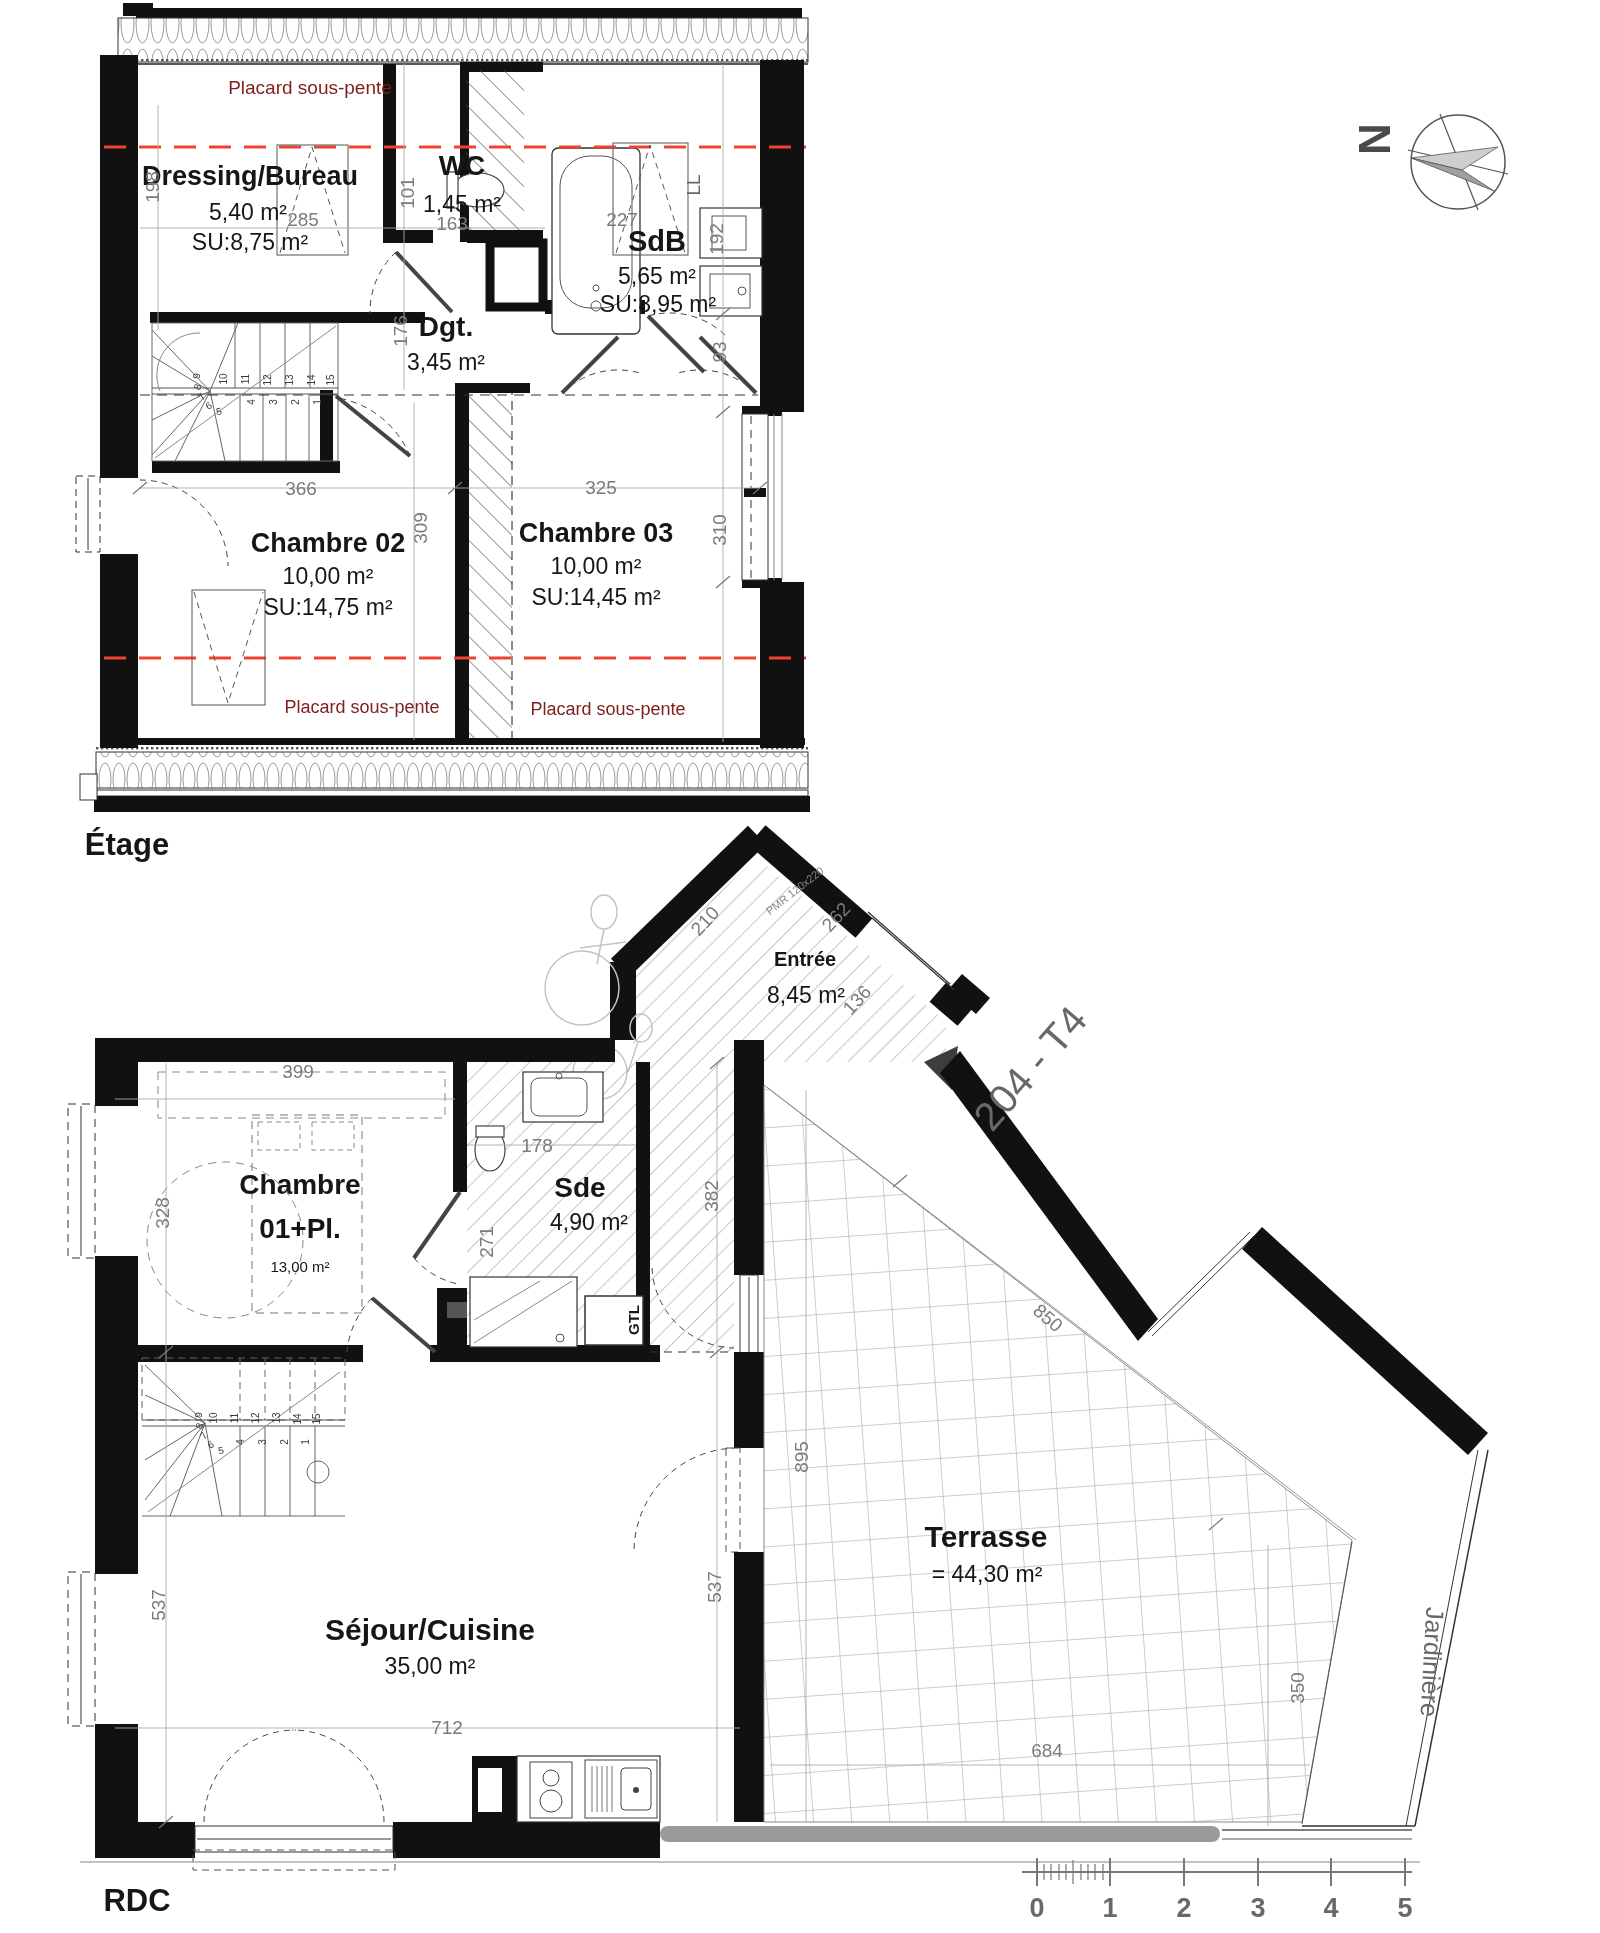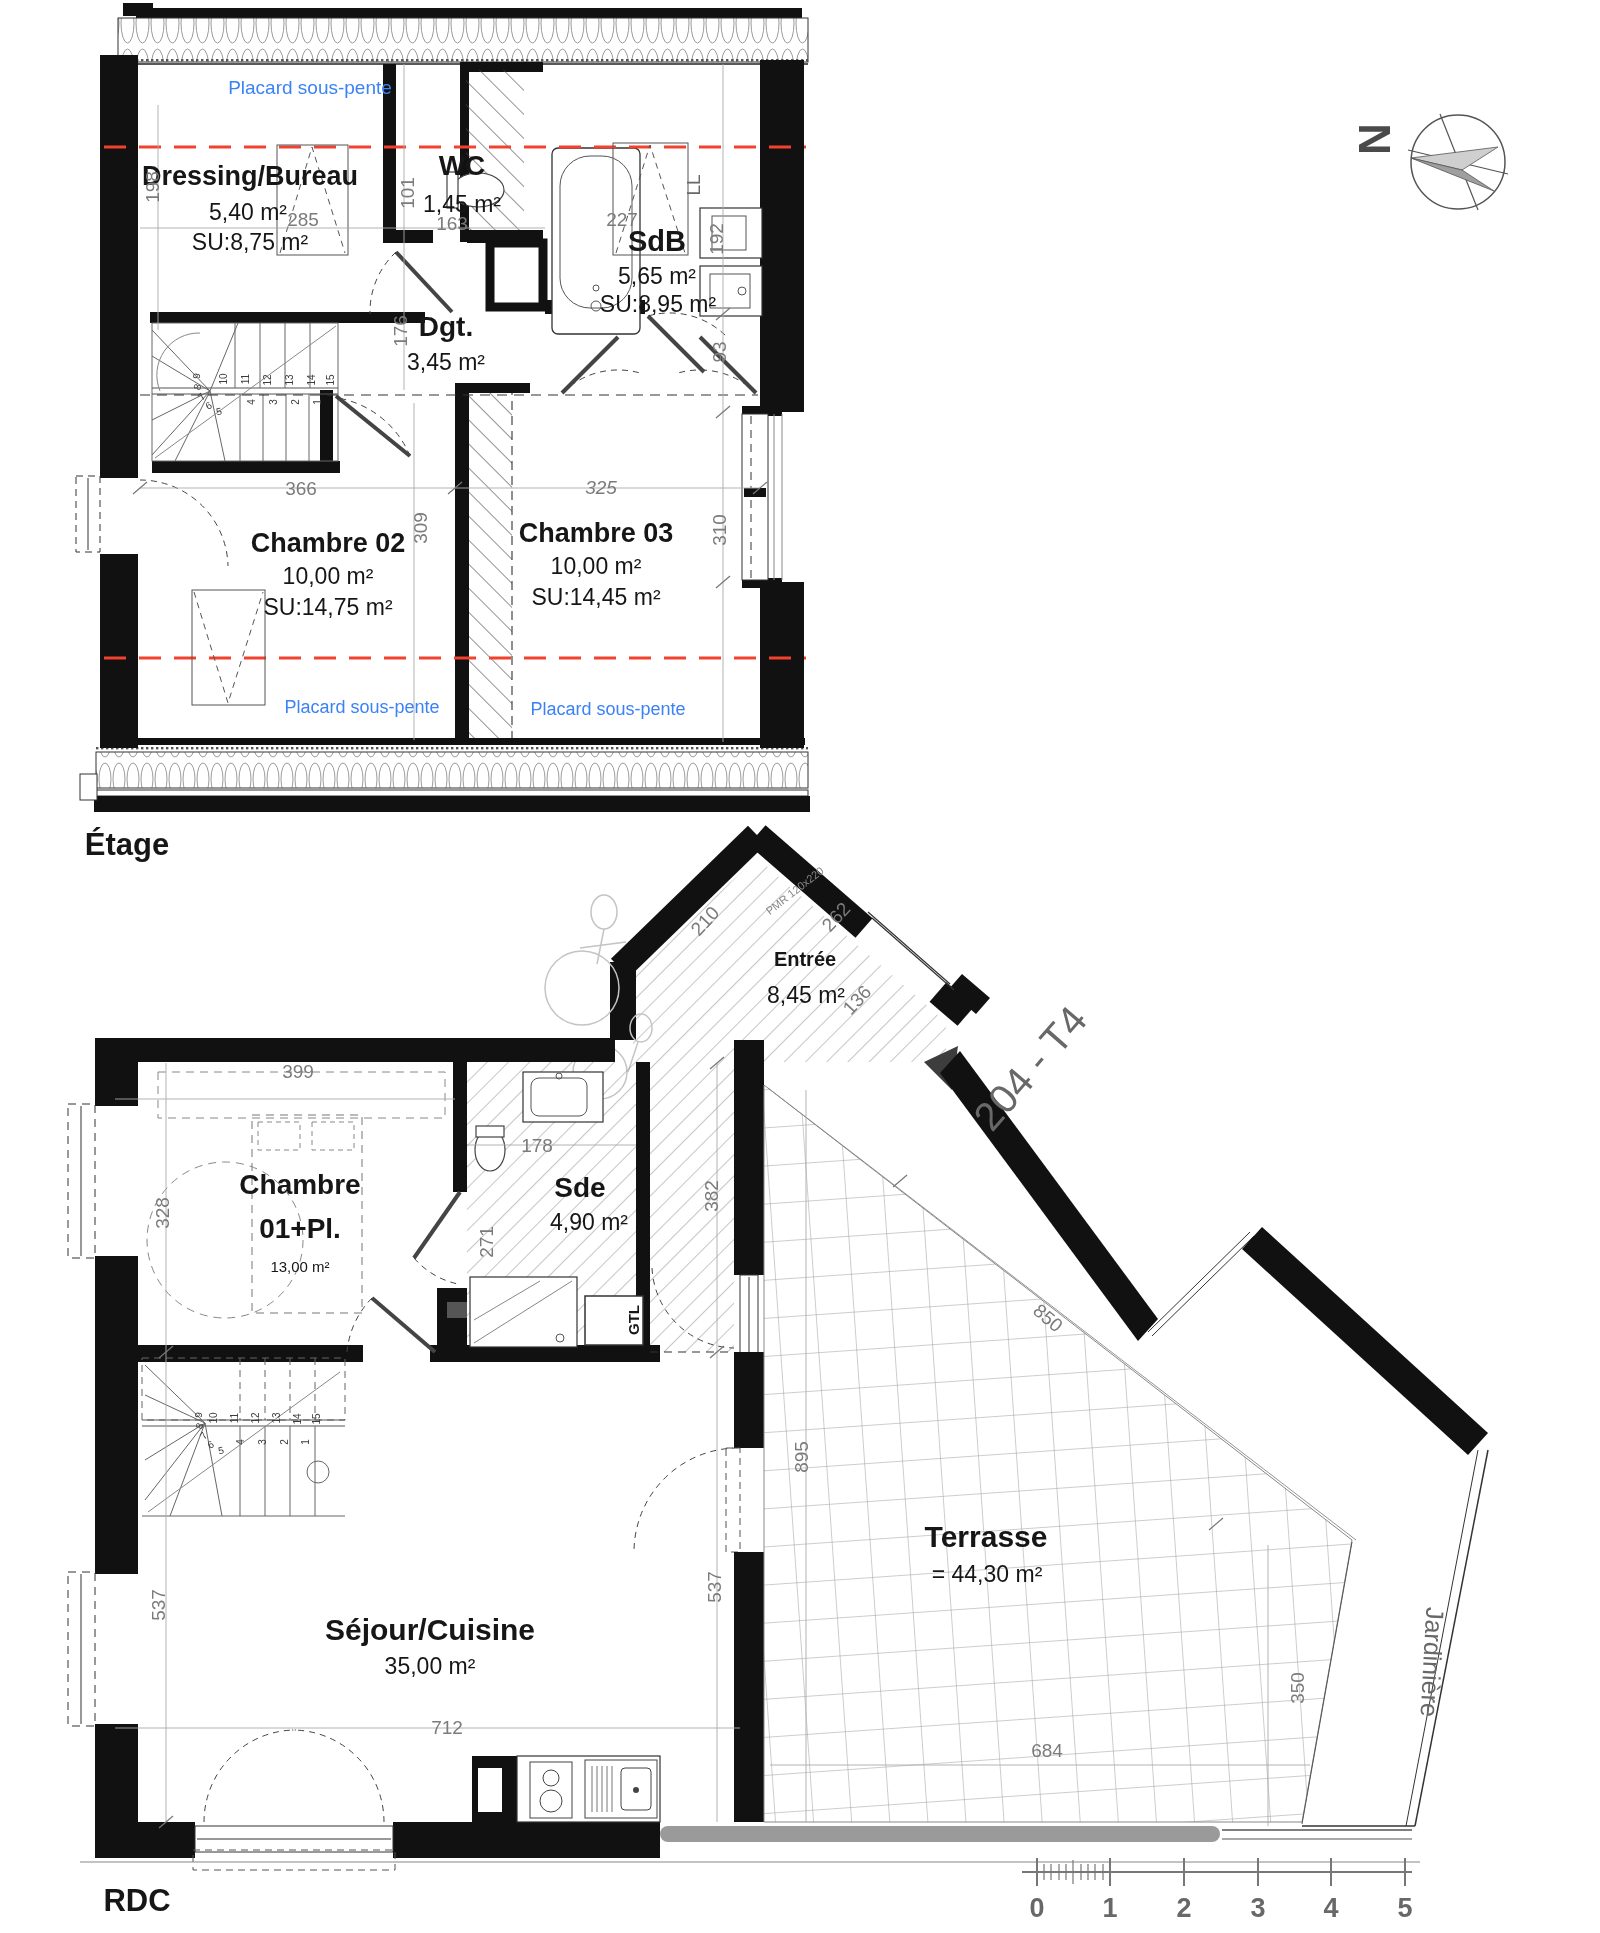--- a/index.html
+++ b/index.html
@@ -3,21 +3,21 @@
 <meta charset="utf-8">
 <style>
   html,body{margin:0;padding:0;background:#fff;}
   #canvas{position:relative;width:1600px;height:1933px;background:#fff;overflow:hidden;
           font-family:"Liberation Sans",sans-serif;}
   #plan-svg{position:absolute;left:0;top:0;}
   .lbl{position:absolute;transform:translate(-50%,-50%);white-space:nowrap;color:#161616;
        line-height:1;font-family:"Liberation Sans",sans-serif;}
   .b{font-weight:700;}
   .g{color:#686868;}
-  .p{color:#3b82f6;}
+  .p{color:#7f1d1d;}
   .dim,.stair{position:absolute;white-space:nowrap;color:#7b7b7b;font-size:19px;
        font-family:"Liberation Sans",sans-serif;line-height:1;}
   .stair{color:#3c3c3c;font-size:10px;}
 </style>
 </head>
 <body>
 
 <div id="canvas">
 
 <svg id="plan-svg" width="1600" height="1933" viewBox="0 0 1600 1933">
@@ -424,21 +424,21 @@
 <span class="dim" style="left: 152px; top: 187px; transform: translate(-50%, -50%) rotate(-90deg);">198</span>
     <span class="dim" style="left: 303px; top: 219px; transform: translate(-50%, -50%) rotate(0deg);">285</span>
     <span class="dim" style="left: 407px; top: 193px; transform: translate(-50%, -50%) rotate(-90deg);">101</span>
     <span class="dim" style="left: 452px; top: 223px; transform: translate(-50%, -50%) rotate(0deg);">163</span>
     <span class="dim" style="left: 622px; top: 219px; transform: translate(-50%, -50%) rotate(0deg);">227</span>
     <span class="dim" style="left: 716px; top: 239px; transform: translate(-50%, -50%) rotate(-90deg);">192</span>
     <span class="dim" style="left: 400px; top: 331px; transform: translate(-50%, -50%) rotate(-90deg);">176</span>
     <span class="dim" style="left: 719px; top: 352px; transform: translate(-50%, -50%) rotate(-90deg);">93</span>
     <span class="dim" style="left: 301px; top: 488px; transform: translate(-50%, -50%) rotate(0deg);">366</span>
     <span class="dim" style="left: 420px; top: 528px; transform: translate(-50%, -50%) rotate(-90deg);">309</span>
-    <span class="dim" style="left: 601px; top: 487px; transform: translate(-50%, -50%) rotate(0deg); font-style: italic;">325</span>
+    <span class="dim" style="left: 601px; top: 487px; transform: translate(-50%, -50%) rotate(0deg);">325</span>
     <span class="dim" style="left: 719px; top: 530px; transform: translate(-50%, -50%) rotate(-90deg);">310</span>
     <span class="dim" style="left: 298px; top: 1071px; transform: translate(-50%, -50%) rotate(0deg);">399</span>
     <span class="dim" style="left: 162px; top: 1213px; transform: translate(-50%, -50%) rotate(-90deg);">328</span>
     <span class="dim" style="left: 537px; top: 1145px; transform: translate(-50%, -50%) rotate(0deg);">178</span>
     <span class="dim" style="left: 486px; top: 1242px; transform: translate(-50%, -50%) rotate(-90deg);">271</span>
     <span class="dim" style="left: 711px; top: 1196px; transform: translate(-50%, -50%) rotate(-90deg);">382</span>
     <span class="dim" style="left: 705px; top: 921px; transform: translate(-50%, -50%) rotate(-47deg);">210</span>
     <span class="dim" style="left: 836px; top: 917px; transform: translate(-50%, -50%) rotate(-47deg);">262</span>
     <span class="dim" style="left: 857px; top: 1000px; transform: translate(-50%, -50%) rotate(-47deg);">136</span>
     <span class="dim" style="left: 801px; top: 1457px; transform: translate(-50%, -50%) rotate(-90deg);">895</span>

